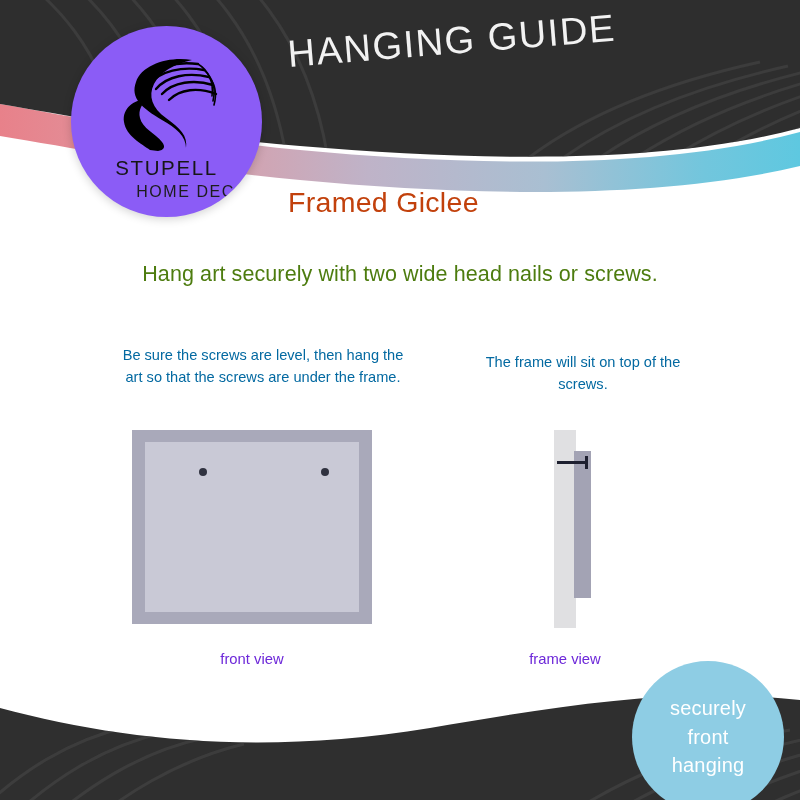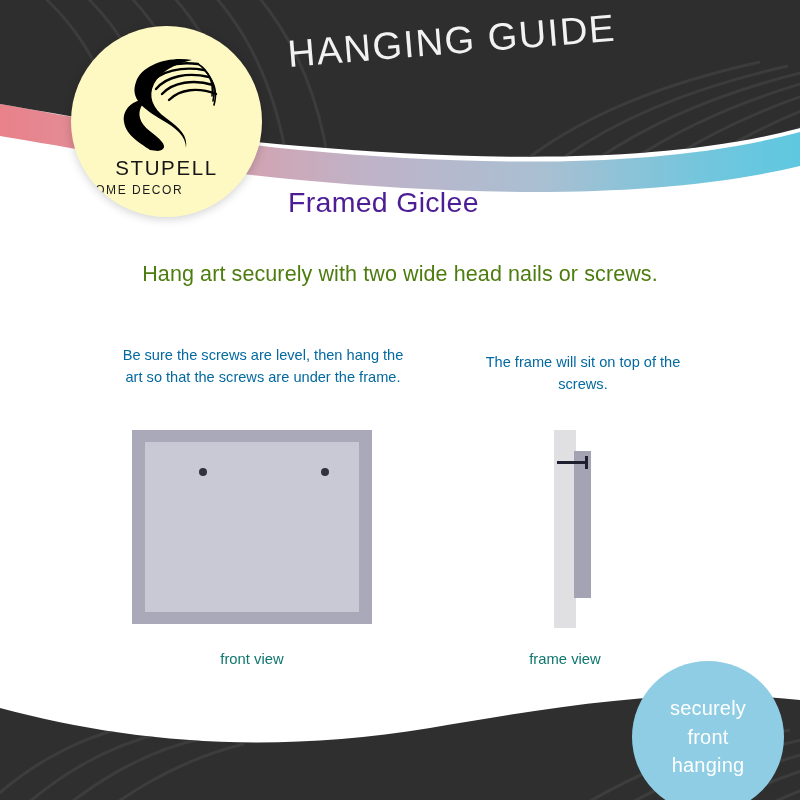--- a/index.html
+++ b/index.html
@@ -25,21 +25,21 @@
     width: 800px; height: 200px;
     overflow: hidden;
   }
   #header-band svg { display: block; }
 
   #brand-badge {
     position: absolute;
     left: 71px; top: 26px;
     width: 191px; height: 191px;
     border-radius: 50%;
-    background: #fef9c3;
+    background: #8b5cf6;
     box-shadow: 0 2px 10px rgba(0,0,0,0.18);
     overflow: hidden;
   }
   #brand-mark {
     position: absolute;
     left: 50%; top: 30px;
     transform: translateX(-50%);
     width: 110px; height: 95px;
   }
   #brand-name {
@@ -47,23 +47,23 @@
     left: 0; right: 0; top: 130px;
     text-align: center;
     font-size: 20.5px;
     letter-spacing: 1.6px;
     color: #161616;
     font-family: "Liberation Sans", sans-serif;
     font-weight: 400;
   }
   #brand-sub {
     position: absolute;
-    left: 14px; right: 0; top: 157px;
-    text-align: left;
-    font-size: 12px;
+    left: 4px; right: 0; top: 157px;
+    text-align: right;
+    font-size: 16px;
     letter-spacing: 1.55px;
     color: #1c1c1c;
   }
 
   #guide-title {
     position: absolute;
     left: 286px; top: 33px;
     font-size: 38px;
     letter-spacing: 1.6px;
     color: #f2f2f2;
@@ -71,21 +71,21 @@
     transform-origin: left top;
     white-space: nowrap;
     font-weight: 400;
   }
 
   
   #product-type {
     position: absolute;
     left: 288px; top: 186px;
     font-size: 28.5px;
-    color: #4c1d95;
+    color: #c2410c;
     letter-spacing: 0.3px;
     font-weight: 400;
     white-space: nowrap;
   }
   #intro-text {
     position: absolute;
     left: 0; right: 0; top: 262px;
     text-align: center;
     font-size: 21.5px;
     color: #4d7c0f;
@@ -153,21 +153,21 @@
     left: 31px; top: 26px;
     width: 3px; height: 13px;
     background: #1e2030;
   }
 
   
   .view-label {
     position: absolute;
     text-align: center;
     font-size: 14.8px;
-    color: #0f766e;
+    color: #6d28d9;
   }
   #front-label { left: 132px; top: 651px; width: 240px; }
   #side-label  { left: 490px; top: 651px; width: 150px; }
 
   
   #footer-band {
     position: absolute;
     left: 0; bottom: 0;
     width: 800px; height: 130px;
     overflow: hidden;

